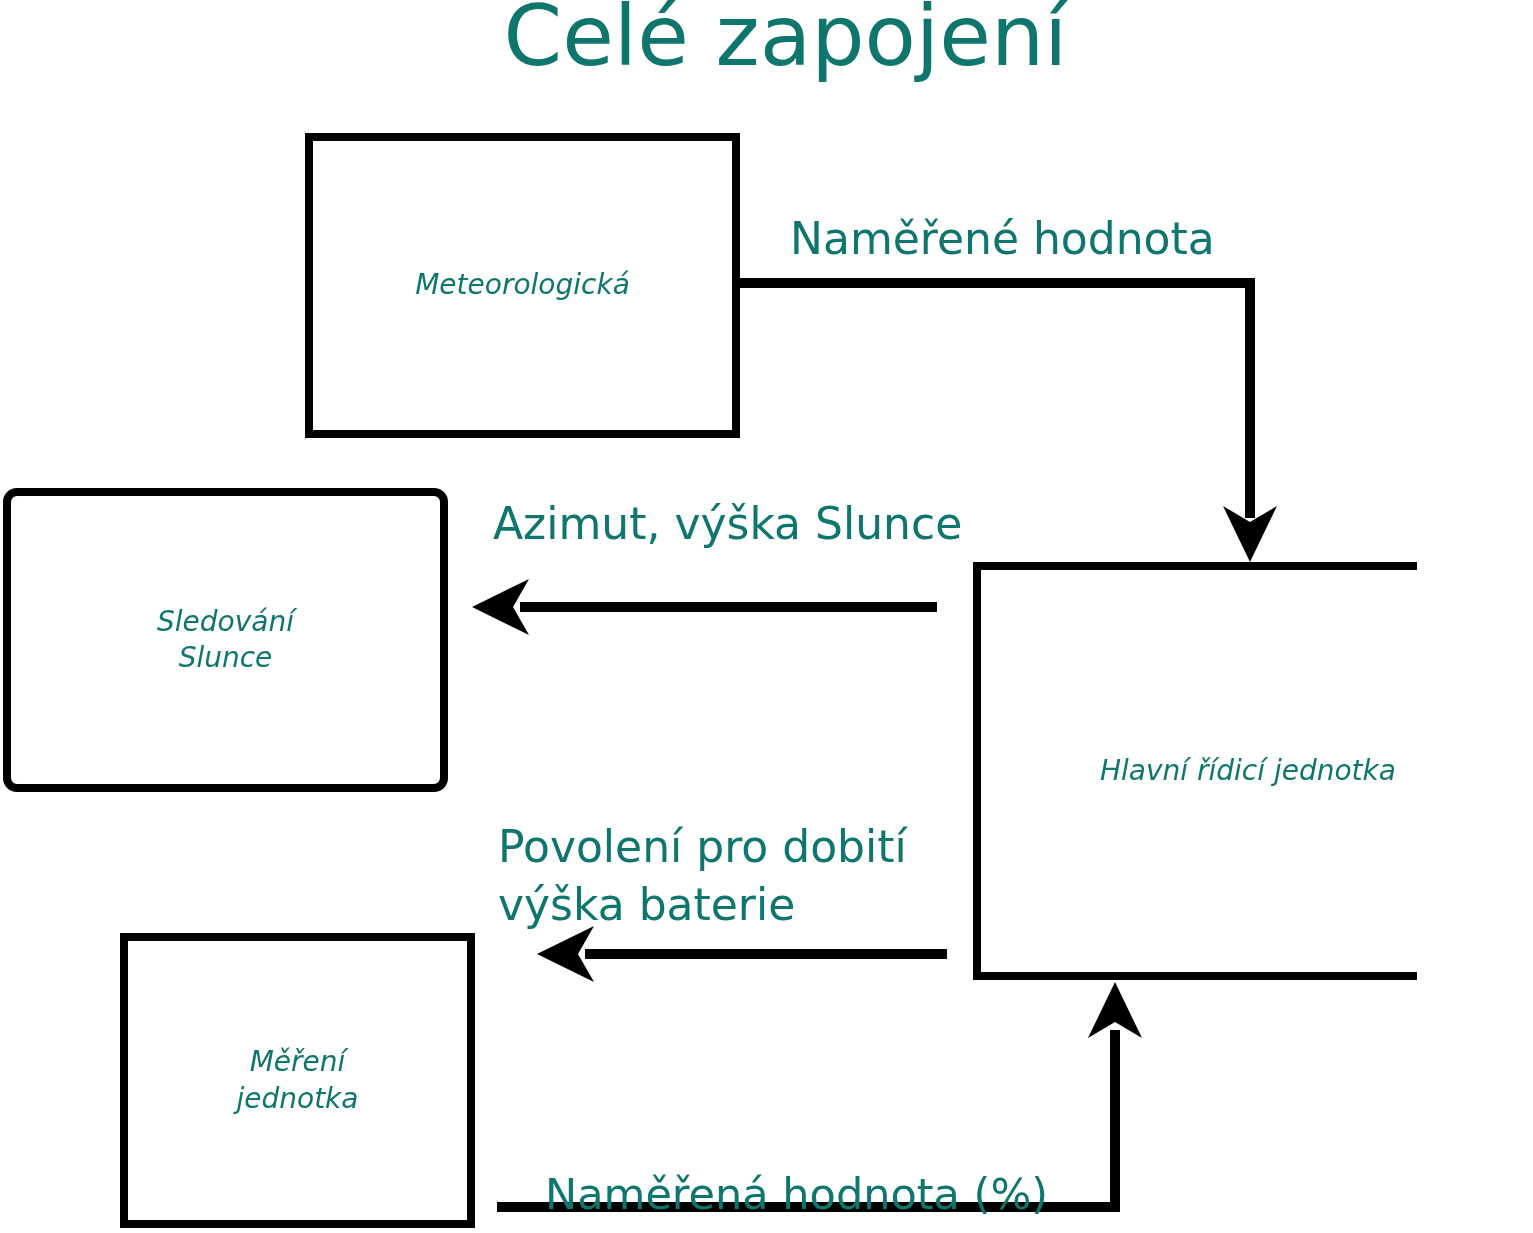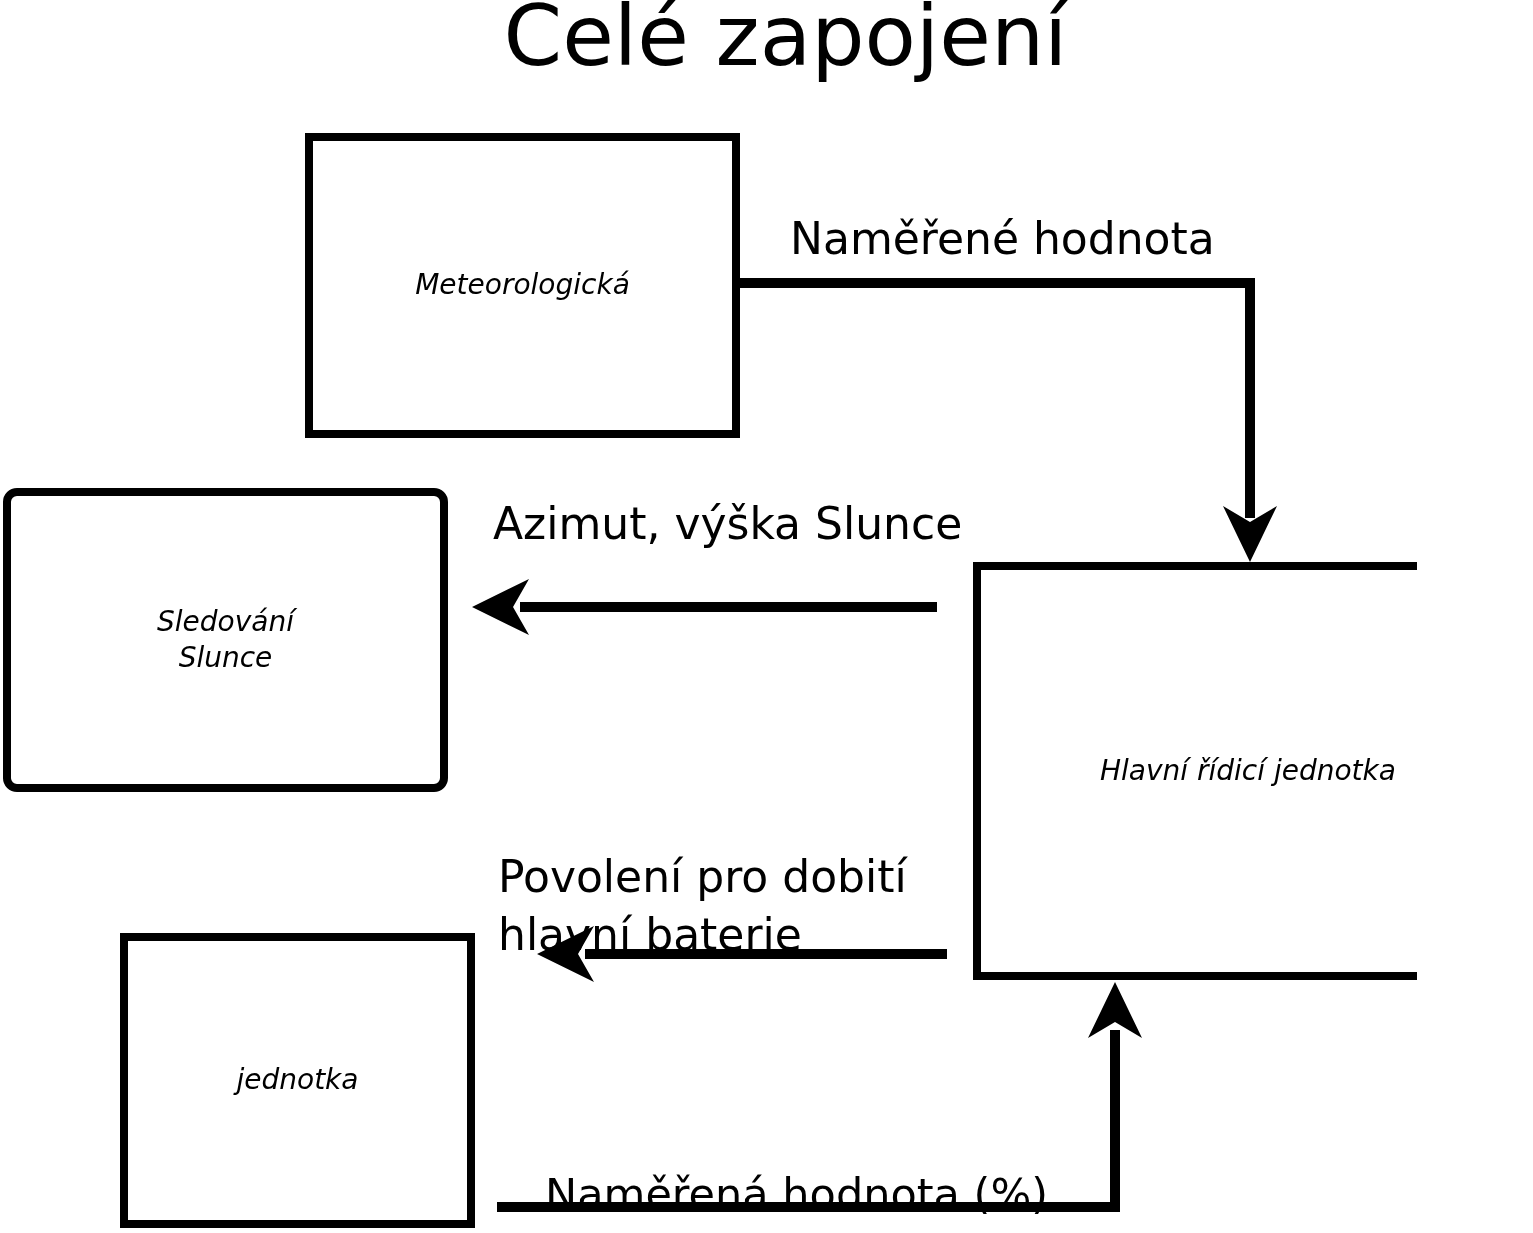--- a/index.html
+++ b/index.html
@@ -2,21 +2,21 @@
 <html><head>
 <meta charset="utf-8">
 <style>
   html, body { margin: 0; padding: 0; }
   #stage {
     position: relative;
     width: 1417px;
     height: 1233px;
     background: #ffffff;
     font-family: "DejaVu Sans", sans-serif;
-    color: #000000;
+    color: #0f766e;
     overflow: hidden;
   }
   .title {
     position: absolute;
     left: 38px;
     top: -12px;
     width: 1495px;
     text-align: center;
     font-size: 84px;
     line-height: 1.15;
@@ -41,21 +41,21 @@
   .node-mereni   { left: 120px; top: 933px;  width: 355px; height: 295px; }
   .node-hlavni   { left: 973px; top: 562px;  width: 550px; height: 418px; }
   .edge-label {
     position: absolute;
     font-size: 44px;
     line-height: 1.32;
     white-space: nowrap;
   }
   .lbl-namerene-hodnoty { left: 790px;  top: 210px; }
   .lbl-azimut           { left: 493px;  top: 495px; }
-  .lbl-povoleni         { left: 498px;  top: 848px; }
+  .lbl-povoleni         { left: 498px;  top: 818px; }
   .lbl-namerena-hodnota { left: 545px;  top: 1138px; font-size: 43px; margin-top: 28px; }
   .lbl-povoleni .line { display: block; }
   svg.arrows {
     position: absolute;
     left: 0; top: 0;
     width: 1533px;
     height: 1233px;
   }
 </style>
 </head>
@@ -96,32 +96,33 @@
 
   <div class="node node-sledovani">
     <div>
       <span class="line">Sledování</span>
       <span class="line">Slunce</span>
     </div>
   </div>
 
   <div class="node node-mereni">
     <div>
+      <span class="line">Měření</span>
       <span class="line">jednotka</span>
     </div>
   </div>
 
   <div class="node node-hlavni">
     <div>Hlavní řídicí jednotka</div>
   </div>
 
   <div class="edge-label lbl-namerene-hodnoty">Naměřené hodnota</div>
 
   <div class="edge-label lbl-azimut">Azimut, výška Slunce</div>
 
   <div class="edge-label lbl-povoleni">
     <span class="line">Povolení pro dobití</span>
-    <span class="line">hlavní baterie</span>
+    <span class="line">výška baterie</span>
   </div>
 
   <div class="edge-label lbl-namerena-hodnota">Naměřená hodnota (%)</div>
 
 </div>
 
 </body></html>

